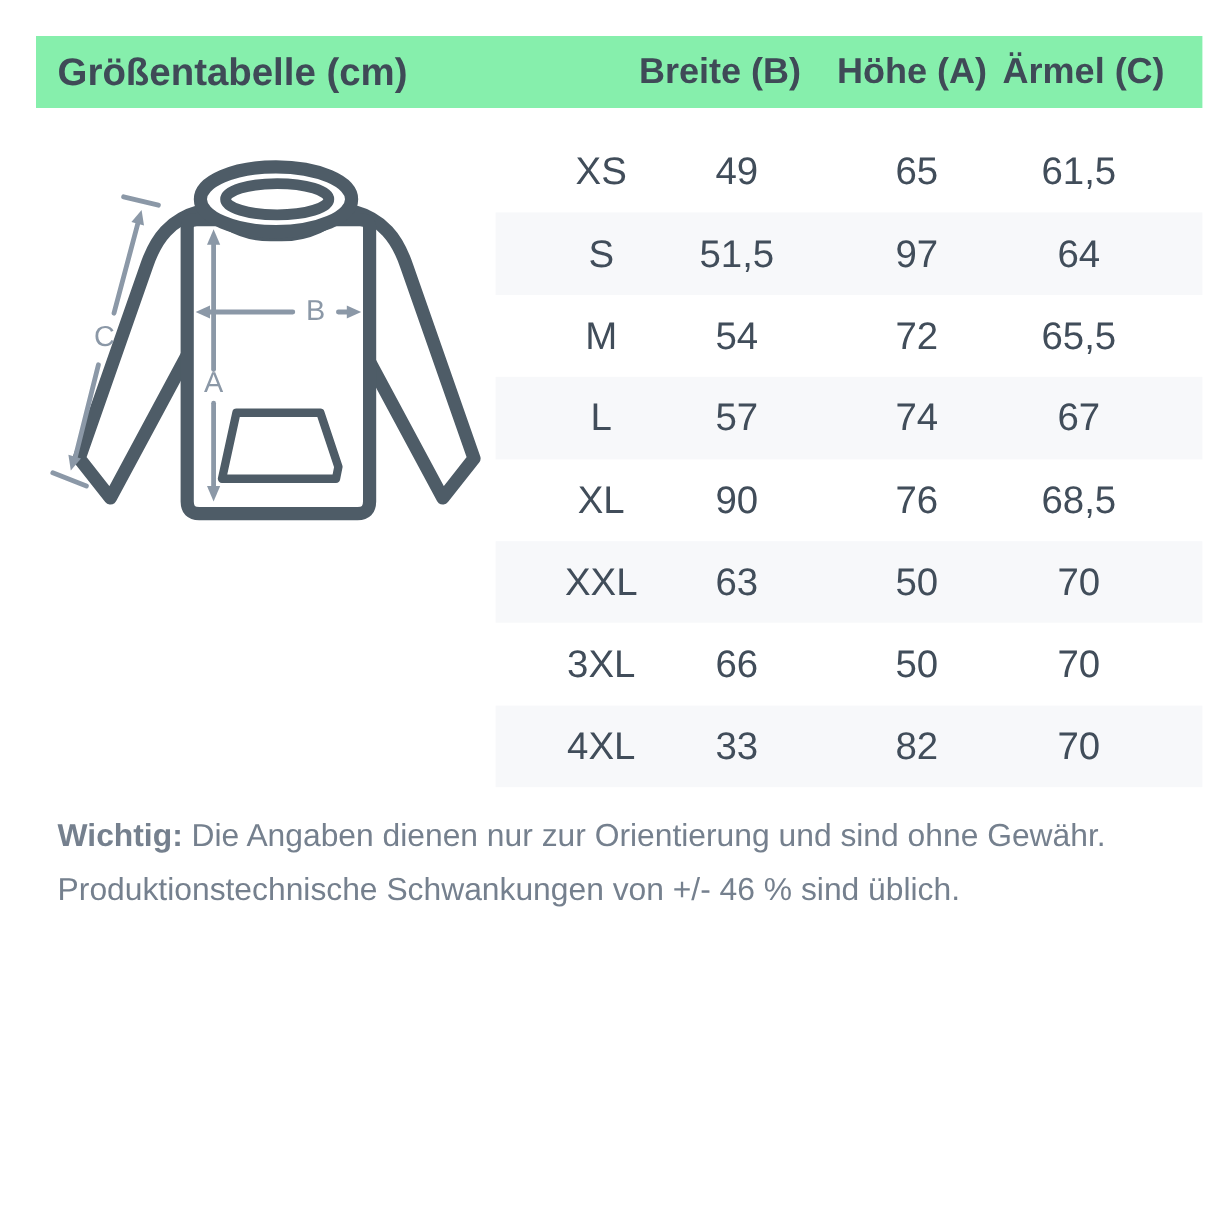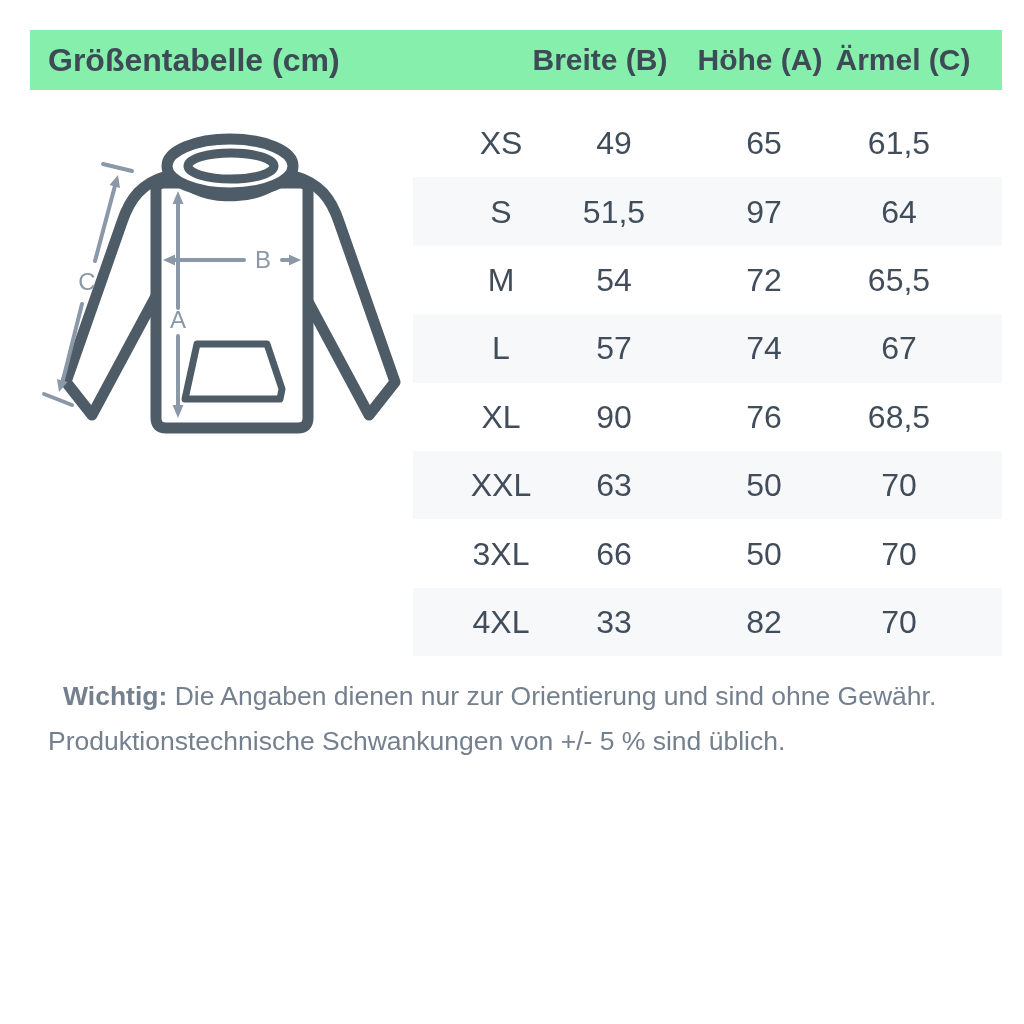--- a/index.html
+++ b/index.html
@@ -36,21 +36,21 @@
   .cell.c-width{left:201px;}
   .cell.c-height{left:351px;}
   .cell.c-sleeve{left:486px;}
   
   .diagram{position:absolute;left:38px;top:128px;width:385px;height:335px;}
   
   .note{
     position:absolute;left:48px;top:674px;width:930px;
     font-size:26.5px;line-height:45px;color:#75808e;
   }
-  .note-label{font-weight:bold;margin-left:15px;}
+  .note-label{font-weight:bold;}
 </style>
 </head>
 <body>
 
 <div class="page">
 
   <div class="header-band">
     <div class="title">Größentabelle (cm)</div>
     <div class="col-header h-width">Breite (B)</div>
     <div class="col-header h-height">Höhe (A)</div>
@@ -149,16 +149,16 @@
     <div class="row striped">
       <span class="cell c-size">4XL</span>
       <span class="cell c-width">33</span>
       <span class="cell c-height">82</span>
       <span class="cell c-sleeve">70</span>
     </div>
   </div>
 
   <div class="note">
     <div><span class="note-label">Wichtig:</span> <span>Die Angaben dienen nur zur Orientierung und sind ohne Gewähr.</span></div>
-    <div>Produktionstechnische Schwankungen von +/- 5 % sind üblich.</div>
+    <div>Produktionstechnische Schwankungen von +/- 46 % sind üblich.</div>
   </div>
 
 </div>
 
 </body></html>

